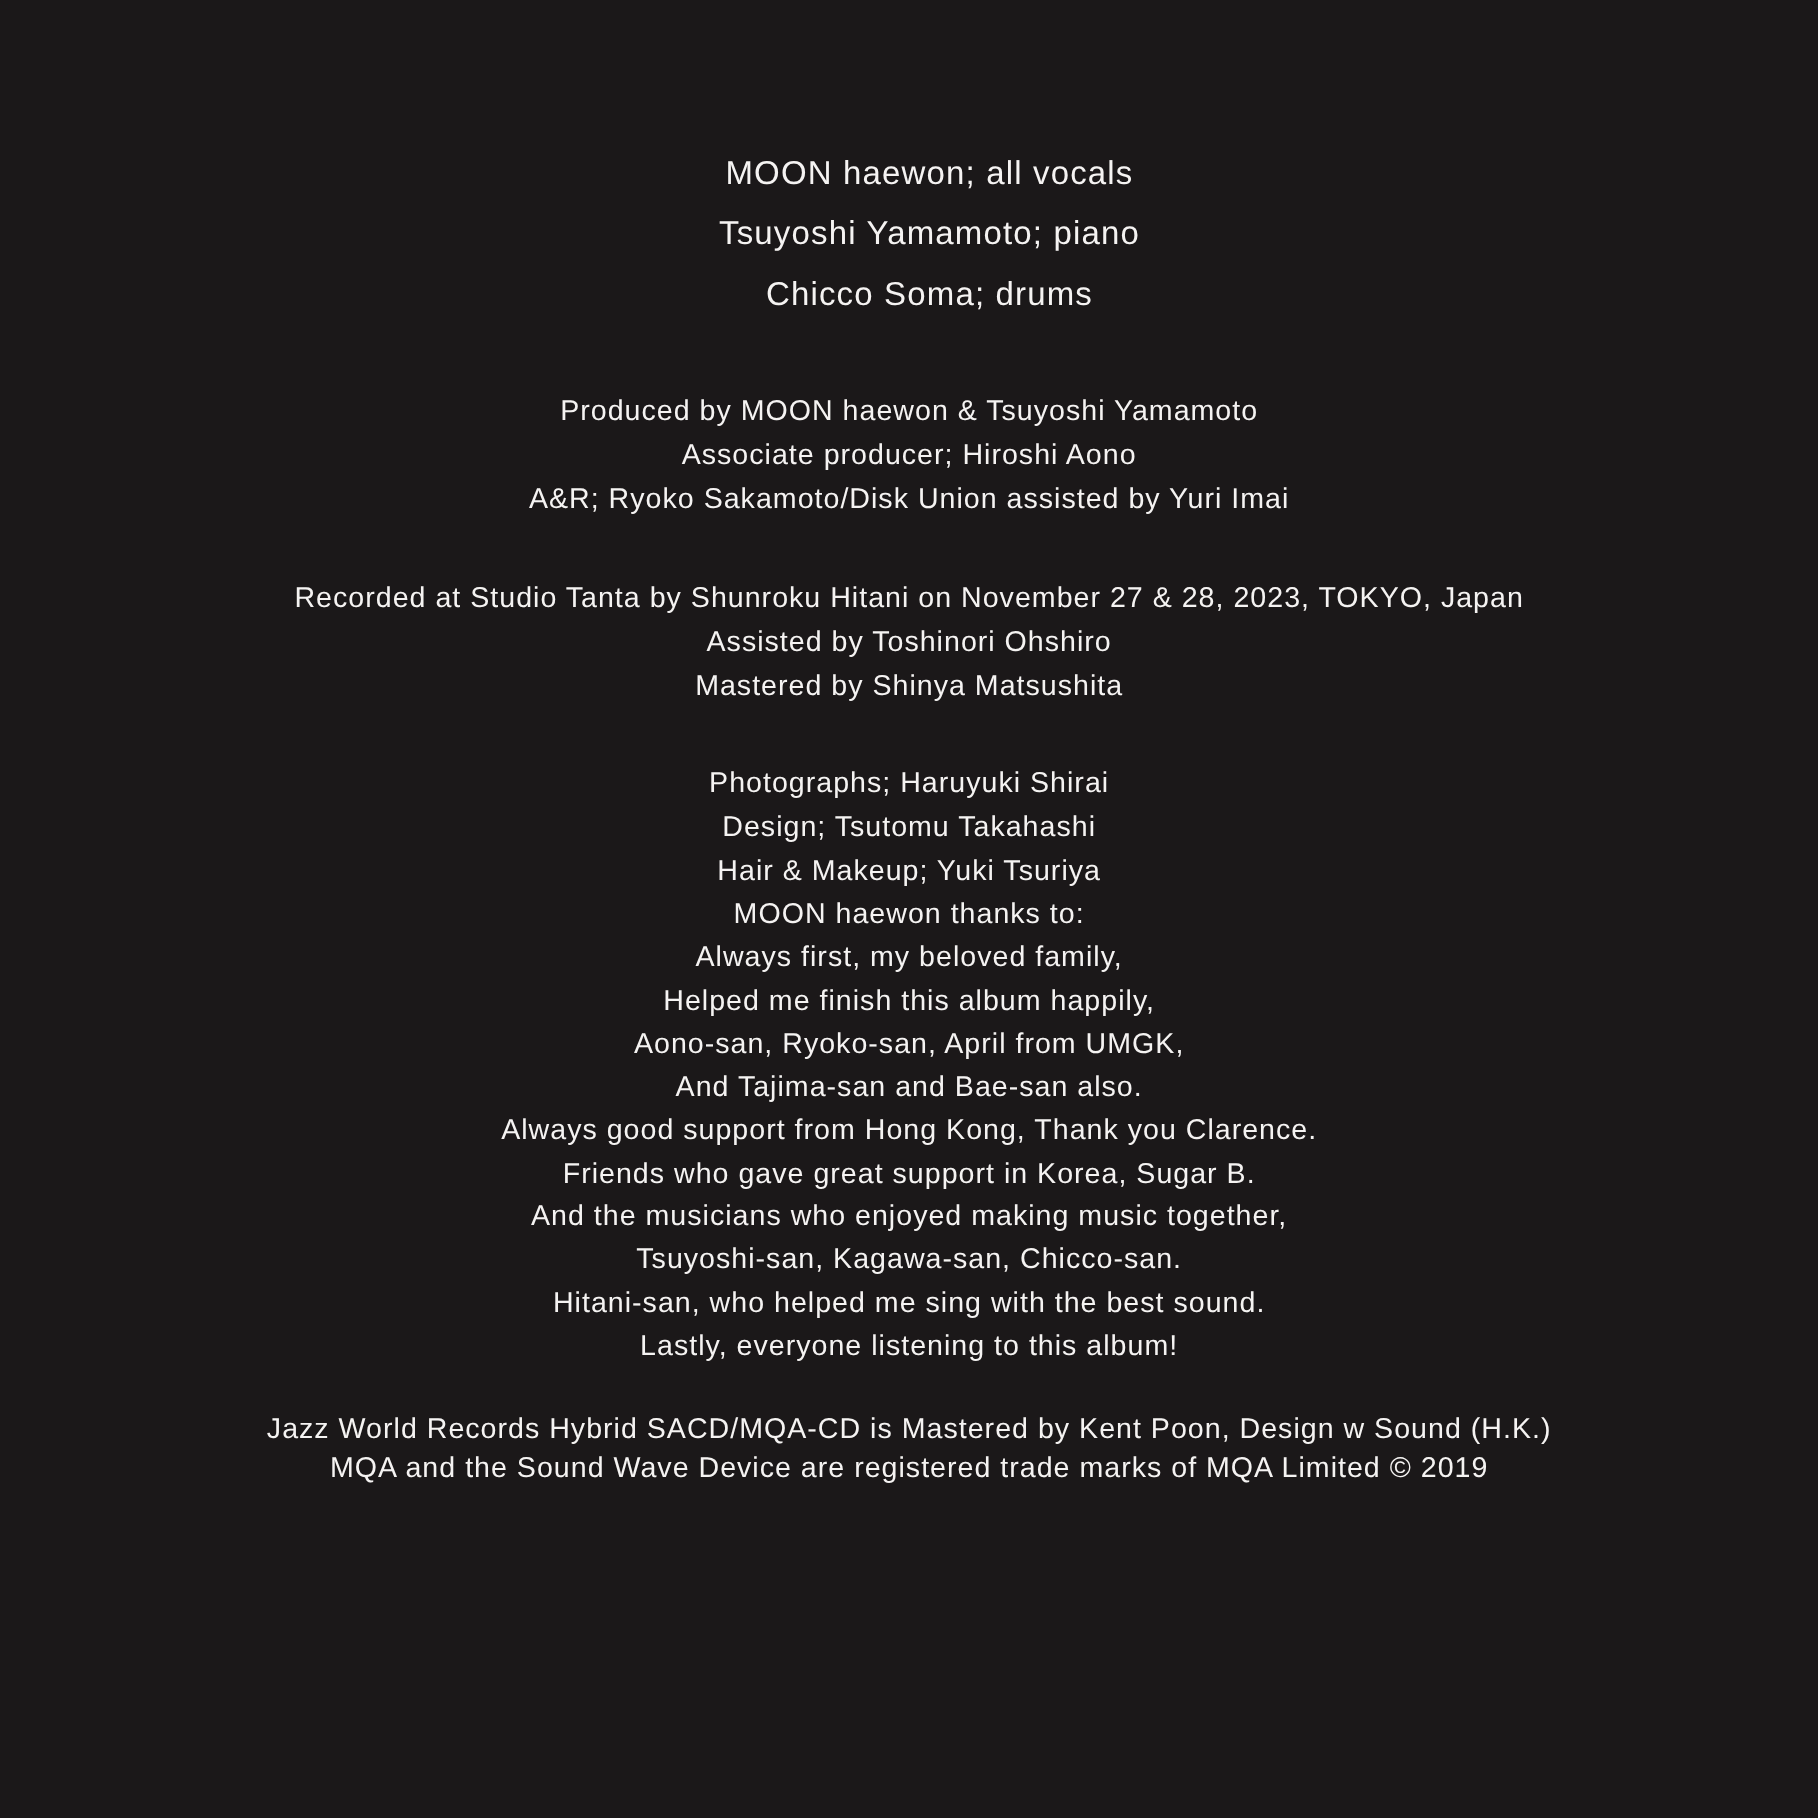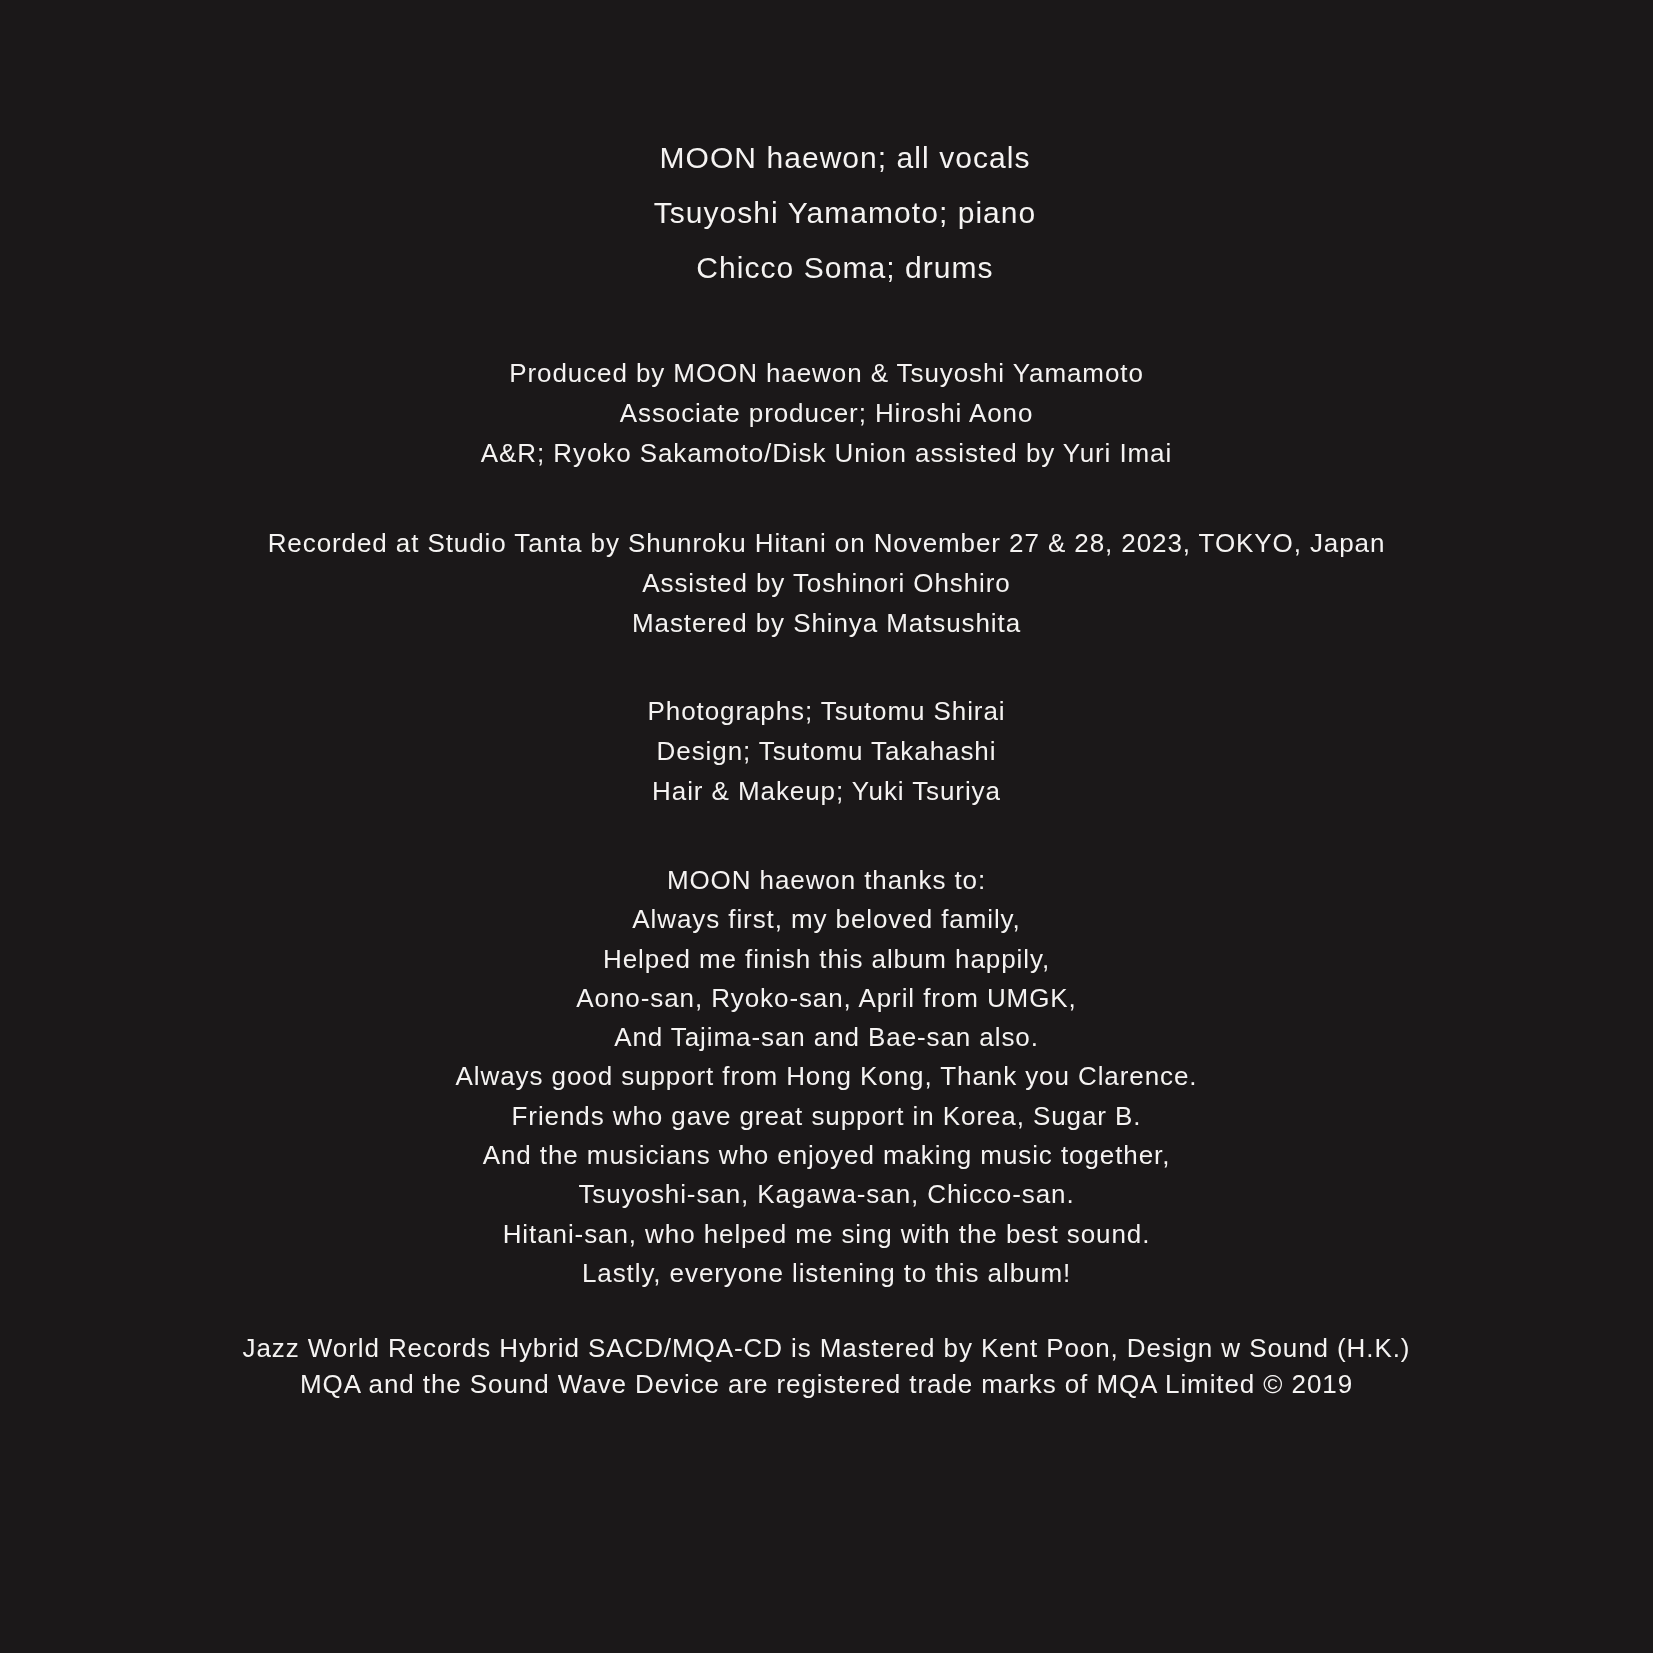--- a/index.html
+++ b/index.html
@@ -39,21 +39,20 @@
     margin-top: 50px;
     font-size: 26px;
     line-height: 40px;
   }
   .block-artwork {
     margin-top: 48px;
     font-size: 26px;
     line-height: 40px;
   }
   .block-thanks {
-    margin-top: 50px;
     font-size: 26px;
     line-height: 39.3px;
   }
   .block-label {
     margin-top: 37px;
     font-size: 26px;
     line-height: 36px;
   }
 </style>
 </head>
@@ -73,21 +72,21 @@
     <div>A&amp;R; Ryoko Sakamoto/Disk Union assisted by Yuri Imai</div>
   </div>
 
   <div class="block block-recording">
     <div>Recorded at Studio Tanta by Shunroku Hitani on November 27 &amp; 28, 2023, TOKYO, Japan</div>
     <div>Assisted by Toshinori Ohshiro</div>
     <div>Mastered by Shinya Matsushita</div>
   </div>
 
   <div class="block block-artwork">
-    <div>Photographs; Tsutomu Shirai</div>
+    <div>Photographs; Haruyuki Shirai</div>
     <div>Design; Tsutomu Takahashi</div>
     <div>Hair &amp; Makeup; Yuki Tsuriya</div>
   </div>
 
   <div class="block block-thanks">
     <div>MOON haewon thanks to:</div>
     <div>Always first, my beloved family,</div>
     <div>Helped me finish this album happily,</div>
     <div>Aono-san, Ryoko-san, April from UMGK,</div>
     <div>And Tajima-san and Bae-san also.</div>

